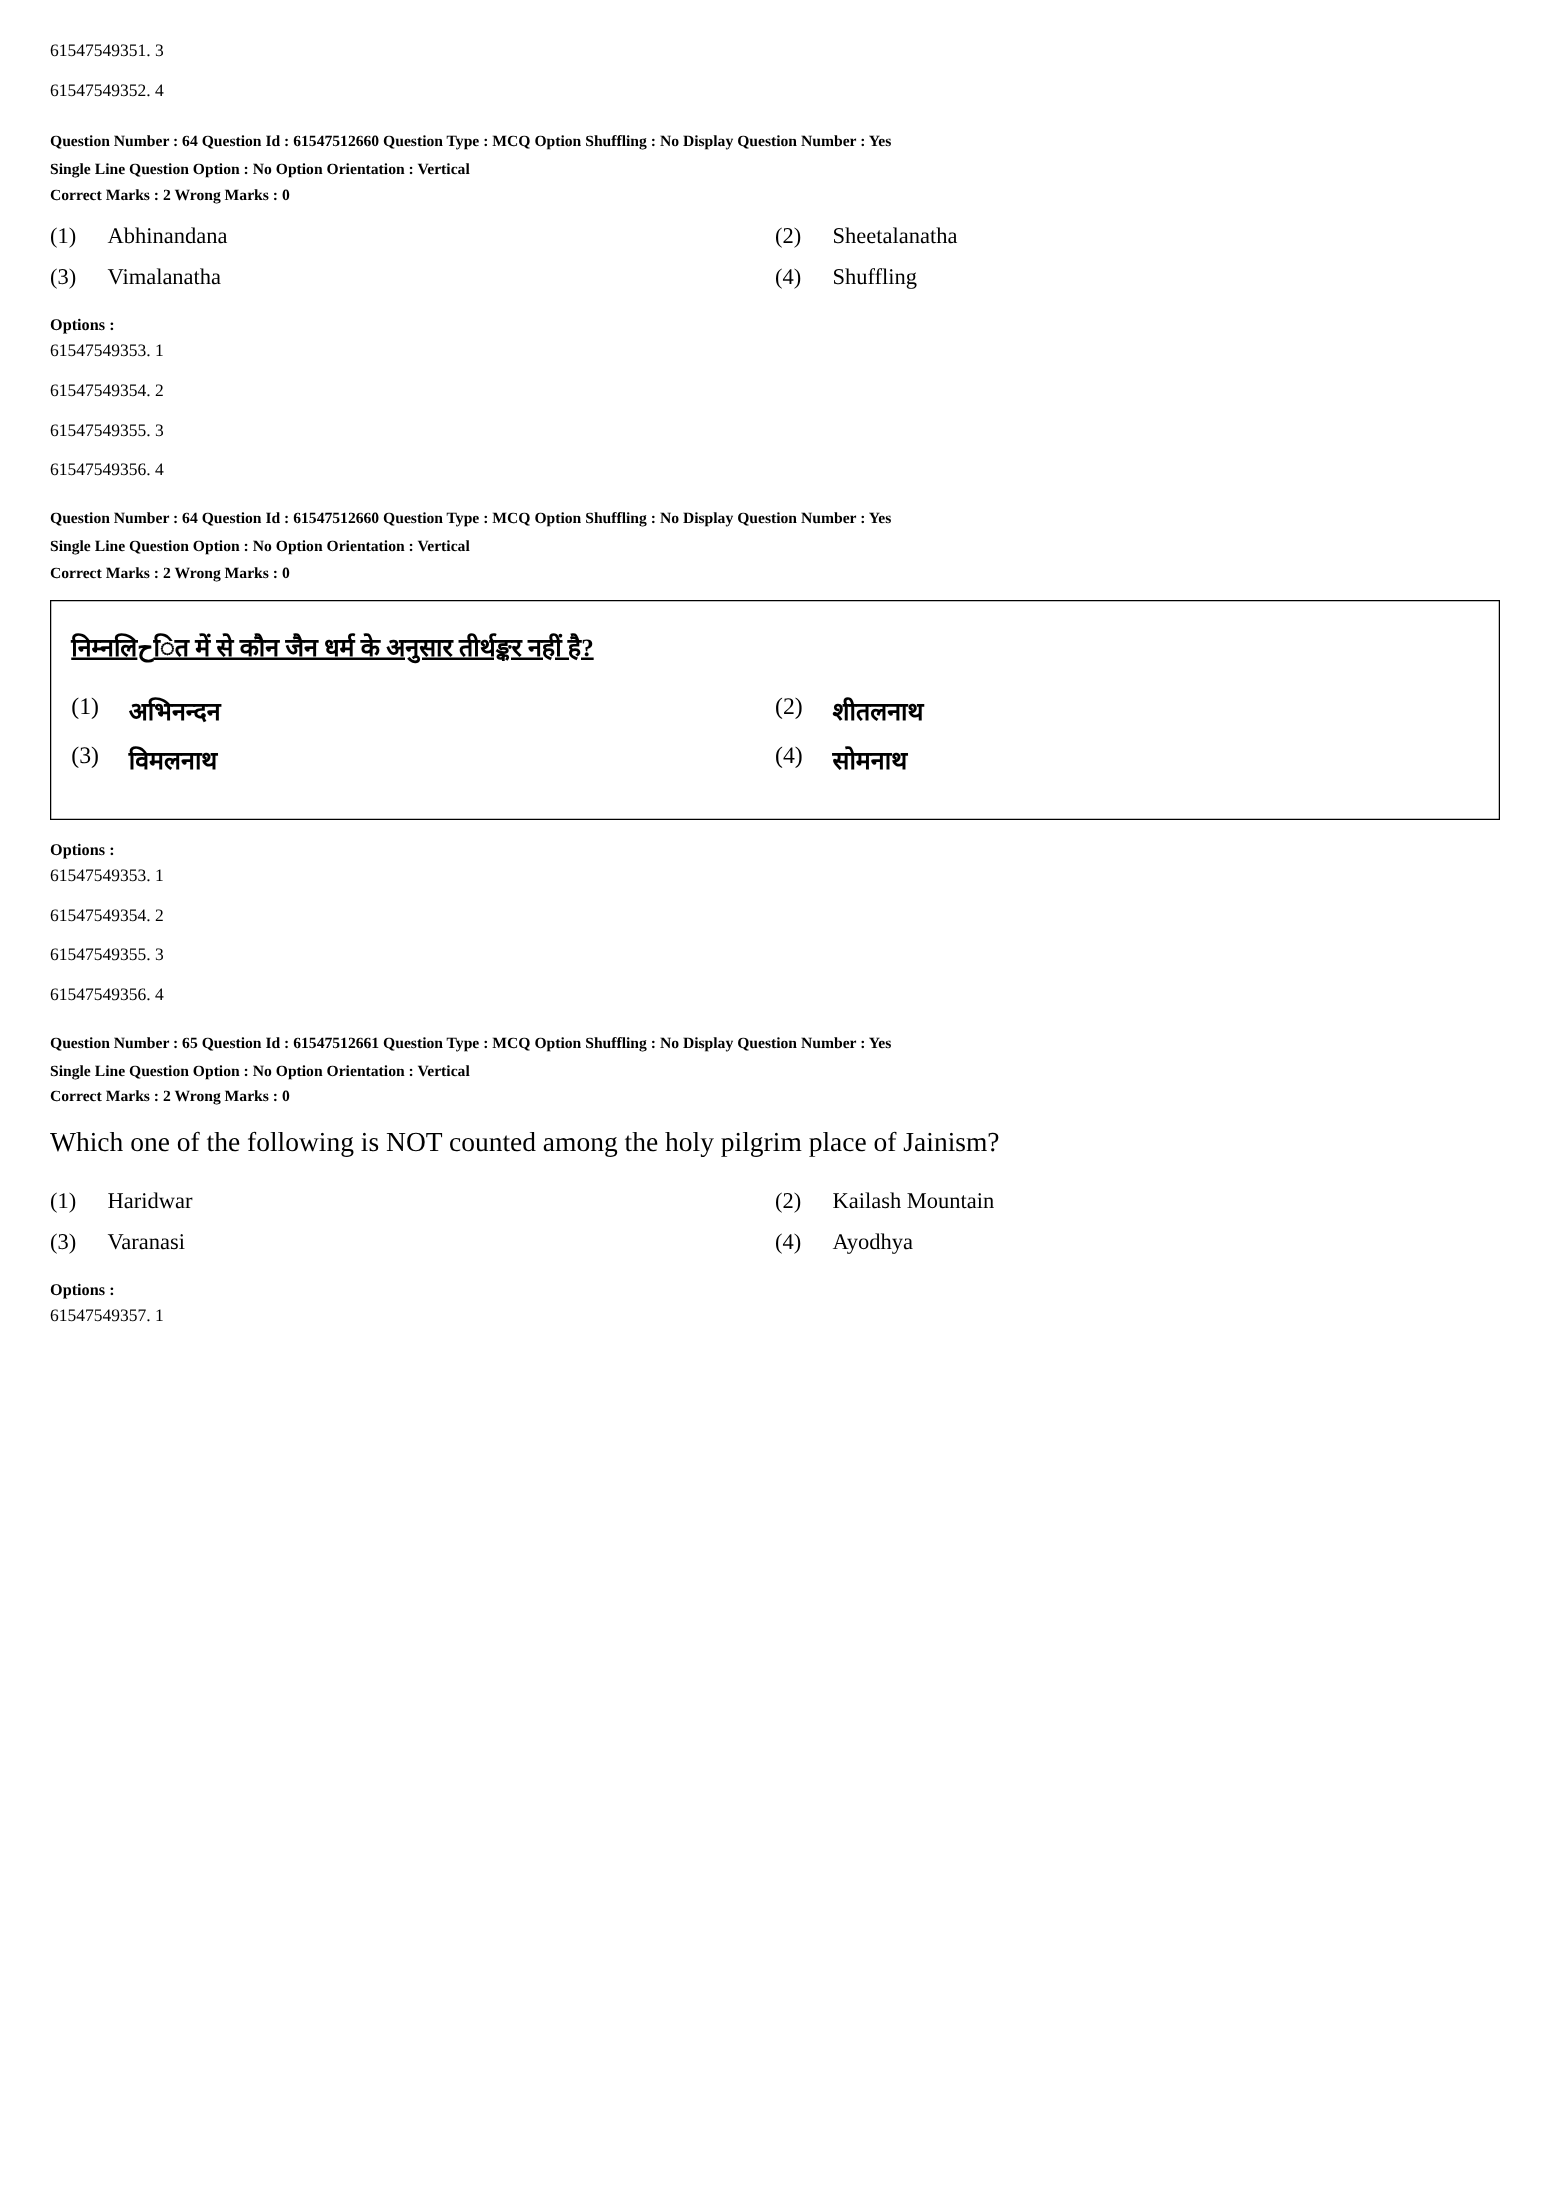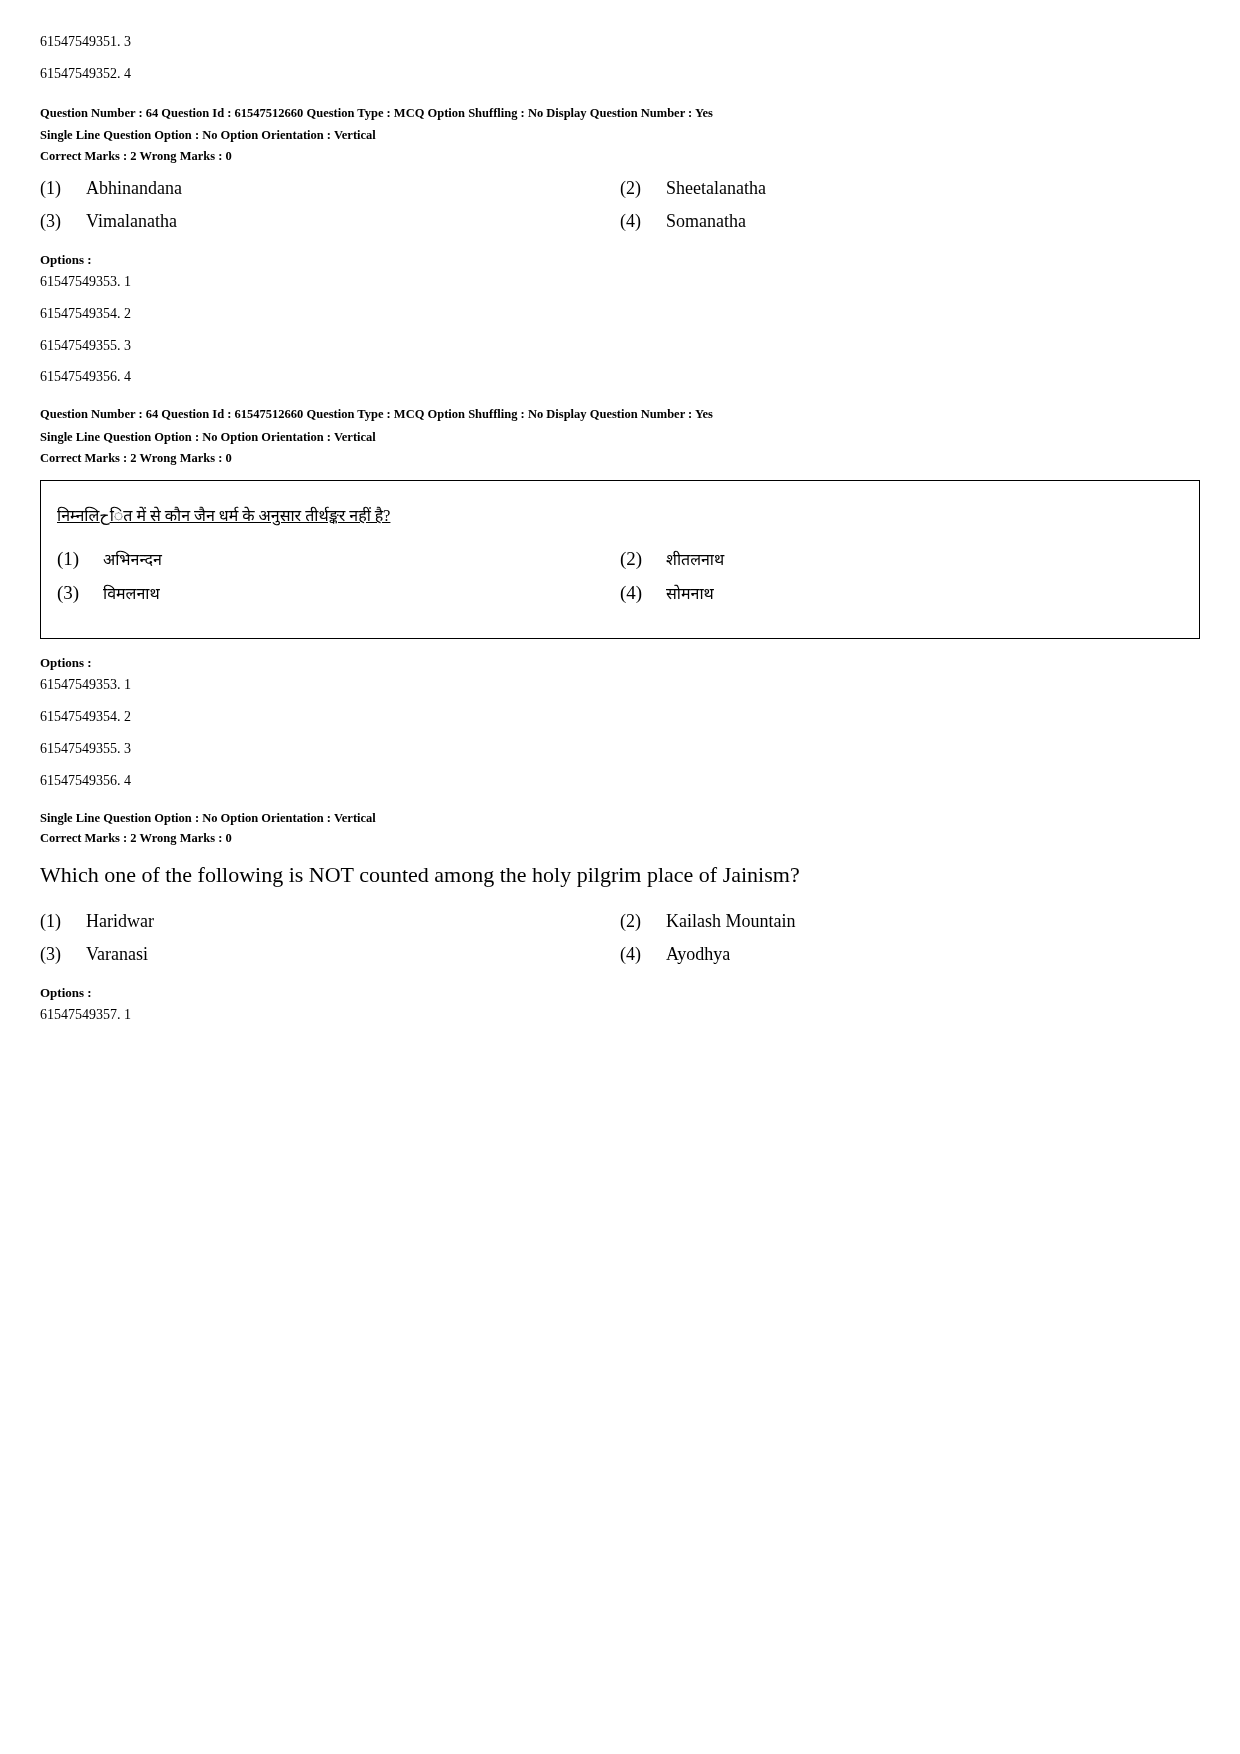--- a/index.html
+++ b/index.html
@@ -60,21 +60,22 @@
     .options-label {
       font-size: 13px;
       font-weight: bold;
       margin-bottom: 2px;
       margin-top: 0;
     }
     .section-block {
       margin-bottom: 18px;
     }
     .hindi-text {
-      font-size: 16px;
+      font-size: 20px;
+      font-weight: bold;
     }
   </style>
 </head>
 <body>
 
 <div class="section-block">
   <div class="options-list">61547549351. 3</div>
   <div class="options-list">61547549352. 4</div>
 </div>
 
@@ -92,21 +93,21 @@
     <div class="option-item">
       <span class="option-num">(2)</span>
       <span>Sheetalanatha</span>
     </div>
     <div class="option-item">
       <span class="option-num">(3)</span>
       <span>Vimalanatha</span>
     </div>
     <div class="option-item">
       <span class="option-num">(4)</span>
-      <span>Somanatha</span>
+      <span>Shuffling</span>
     </div>
   </div>
 
   <div class="options-label">Options :</div>
   <div class="options-list">61547549353. 1</div>
   <div class="options-list">61547549354. 2</div>
   <div class="options-list">61547549355. 3</div>
   <div class="options-list">61547549356. 4</div>
 </div>
 
@@ -139,20 +140,21 @@
   </div>
 
   <div class="options-label">Options :</div>
   <div class="options-list">61547549353. 1</div>
   <div class="options-list">61547549354. 2</div>
   <div class="options-list">61547549355. 3</div>
   <div class="options-list">61547549356. 4</div>
 </div>
 
 <div class="section-block" style="margin-top:16px;">
+  <div class="question-meta">Question Number : 65  Question Id : 61547512661  Question Type : MCQ  Option Shuffling : No  Display Question Number : Yes</div>
   <div class="question-meta">Single Line Question Option : No  Option Orientation : Vertical</div>
   <div class="marks-line">Correct Marks : 2  Wrong Marks : 0</div>
 
   <div class="question-text">Which one of the following is NOT counted among the holy pilgrim place of Jainism?</div>
 
   <div class="options-grid">
     <div class="option-item">
       <span class="option-num">(1)</span>
       <span>Haridwar</span>
     </div>

